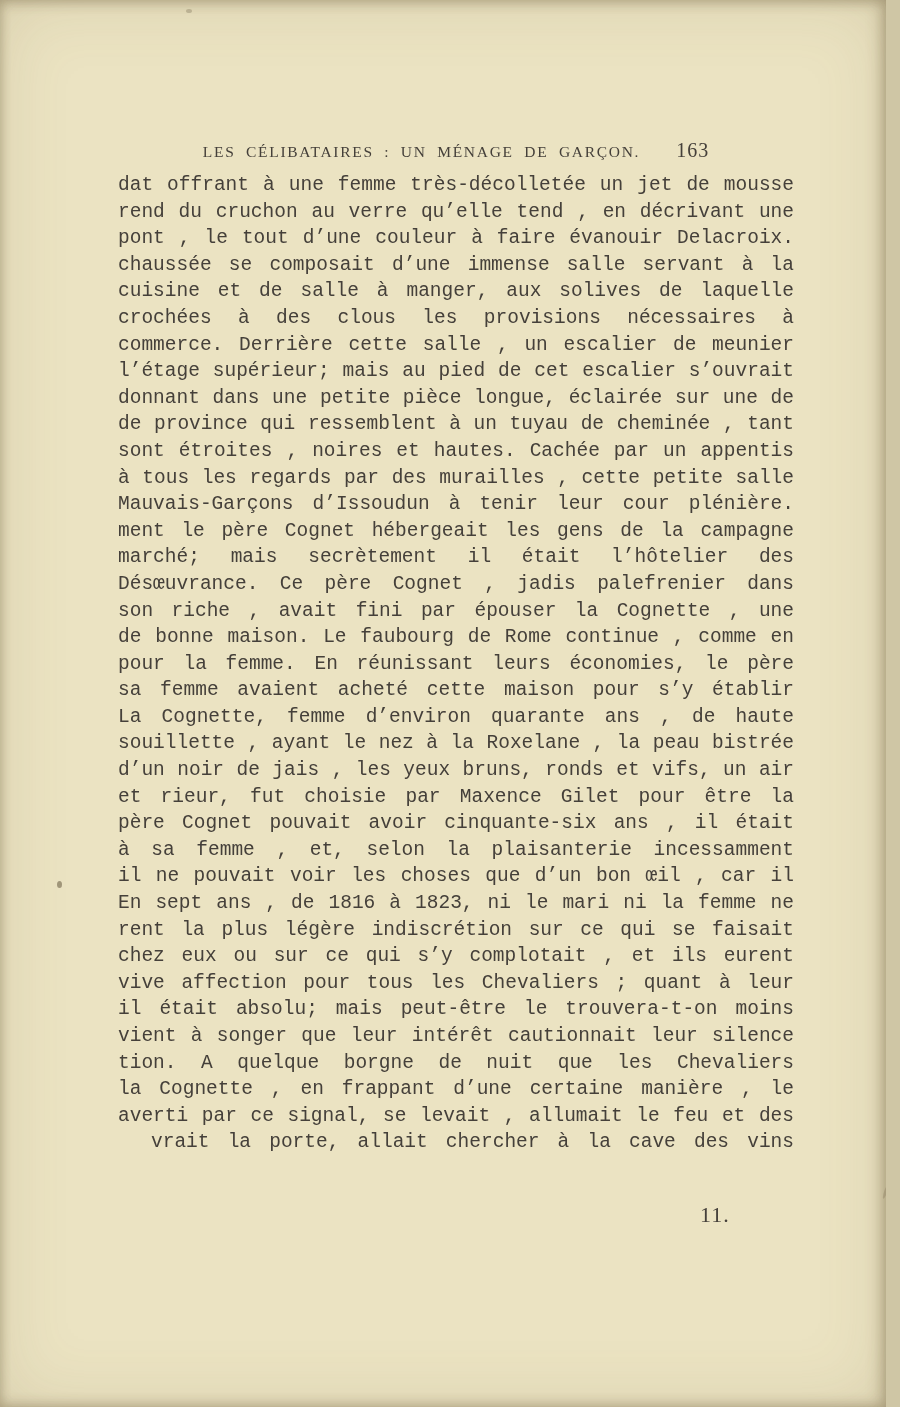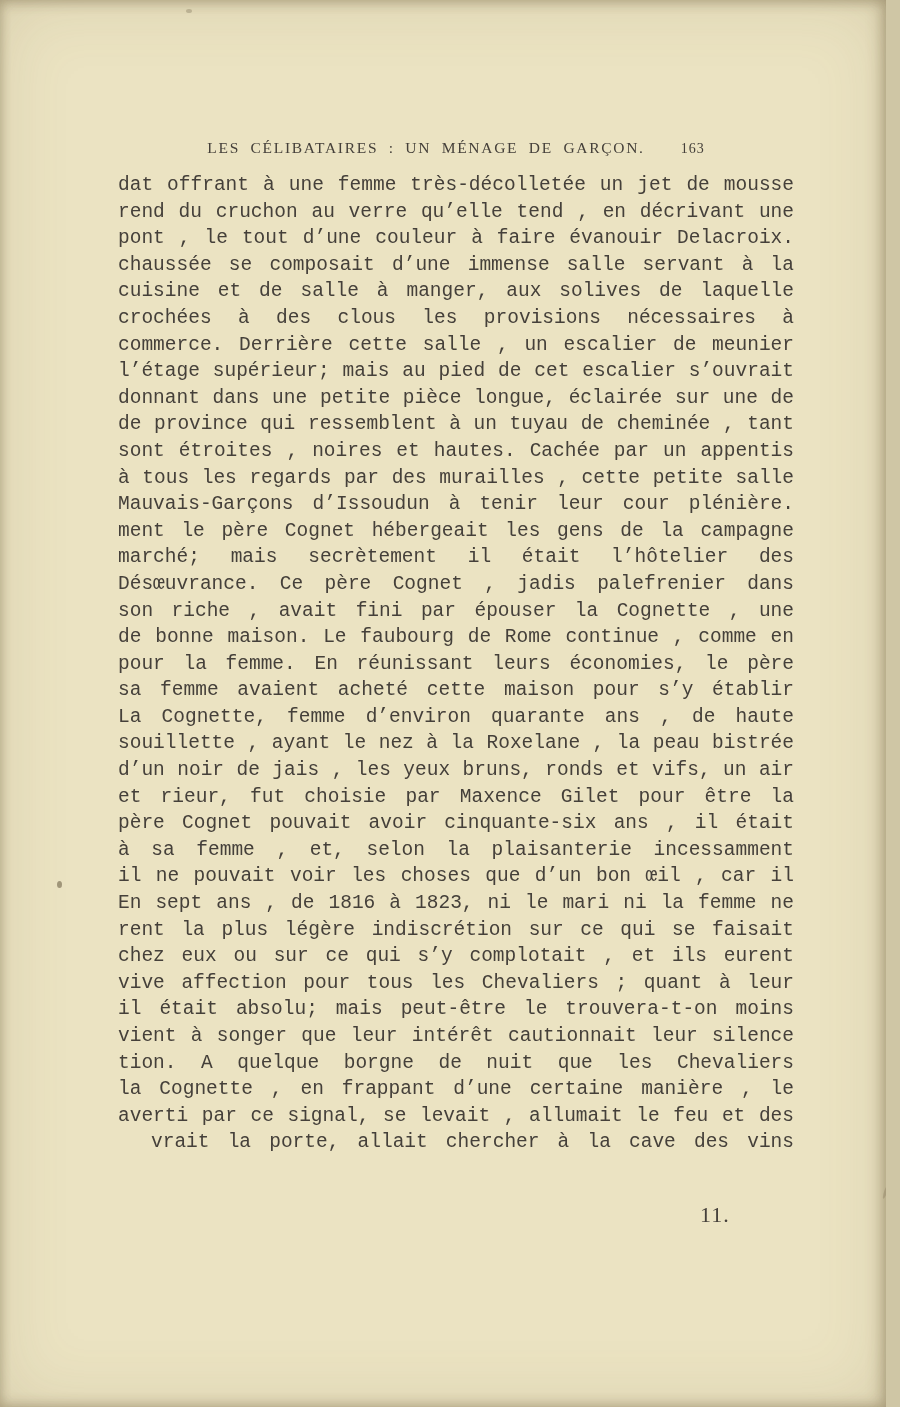--- a/index.html
+++ b/index.html
@@ -53,21 +53,21 @@
     white-space: nowrap;
   }
 
   .running-title {
     font-size: 15.5px;
     letter-spacing: 1.7px;
     word-spacing: 5px;
   }
 
   .page-number {
-    font-size: 14px;
+    font-size: 20px;
     margin-left: 36px;
     letter-spacing: 1px;
   }
 
   .body-text {
     position: absolute;
     left: 118px;
     top: 172px;
     width: 676px;
     font-family: Liberation Mono, monospace;

